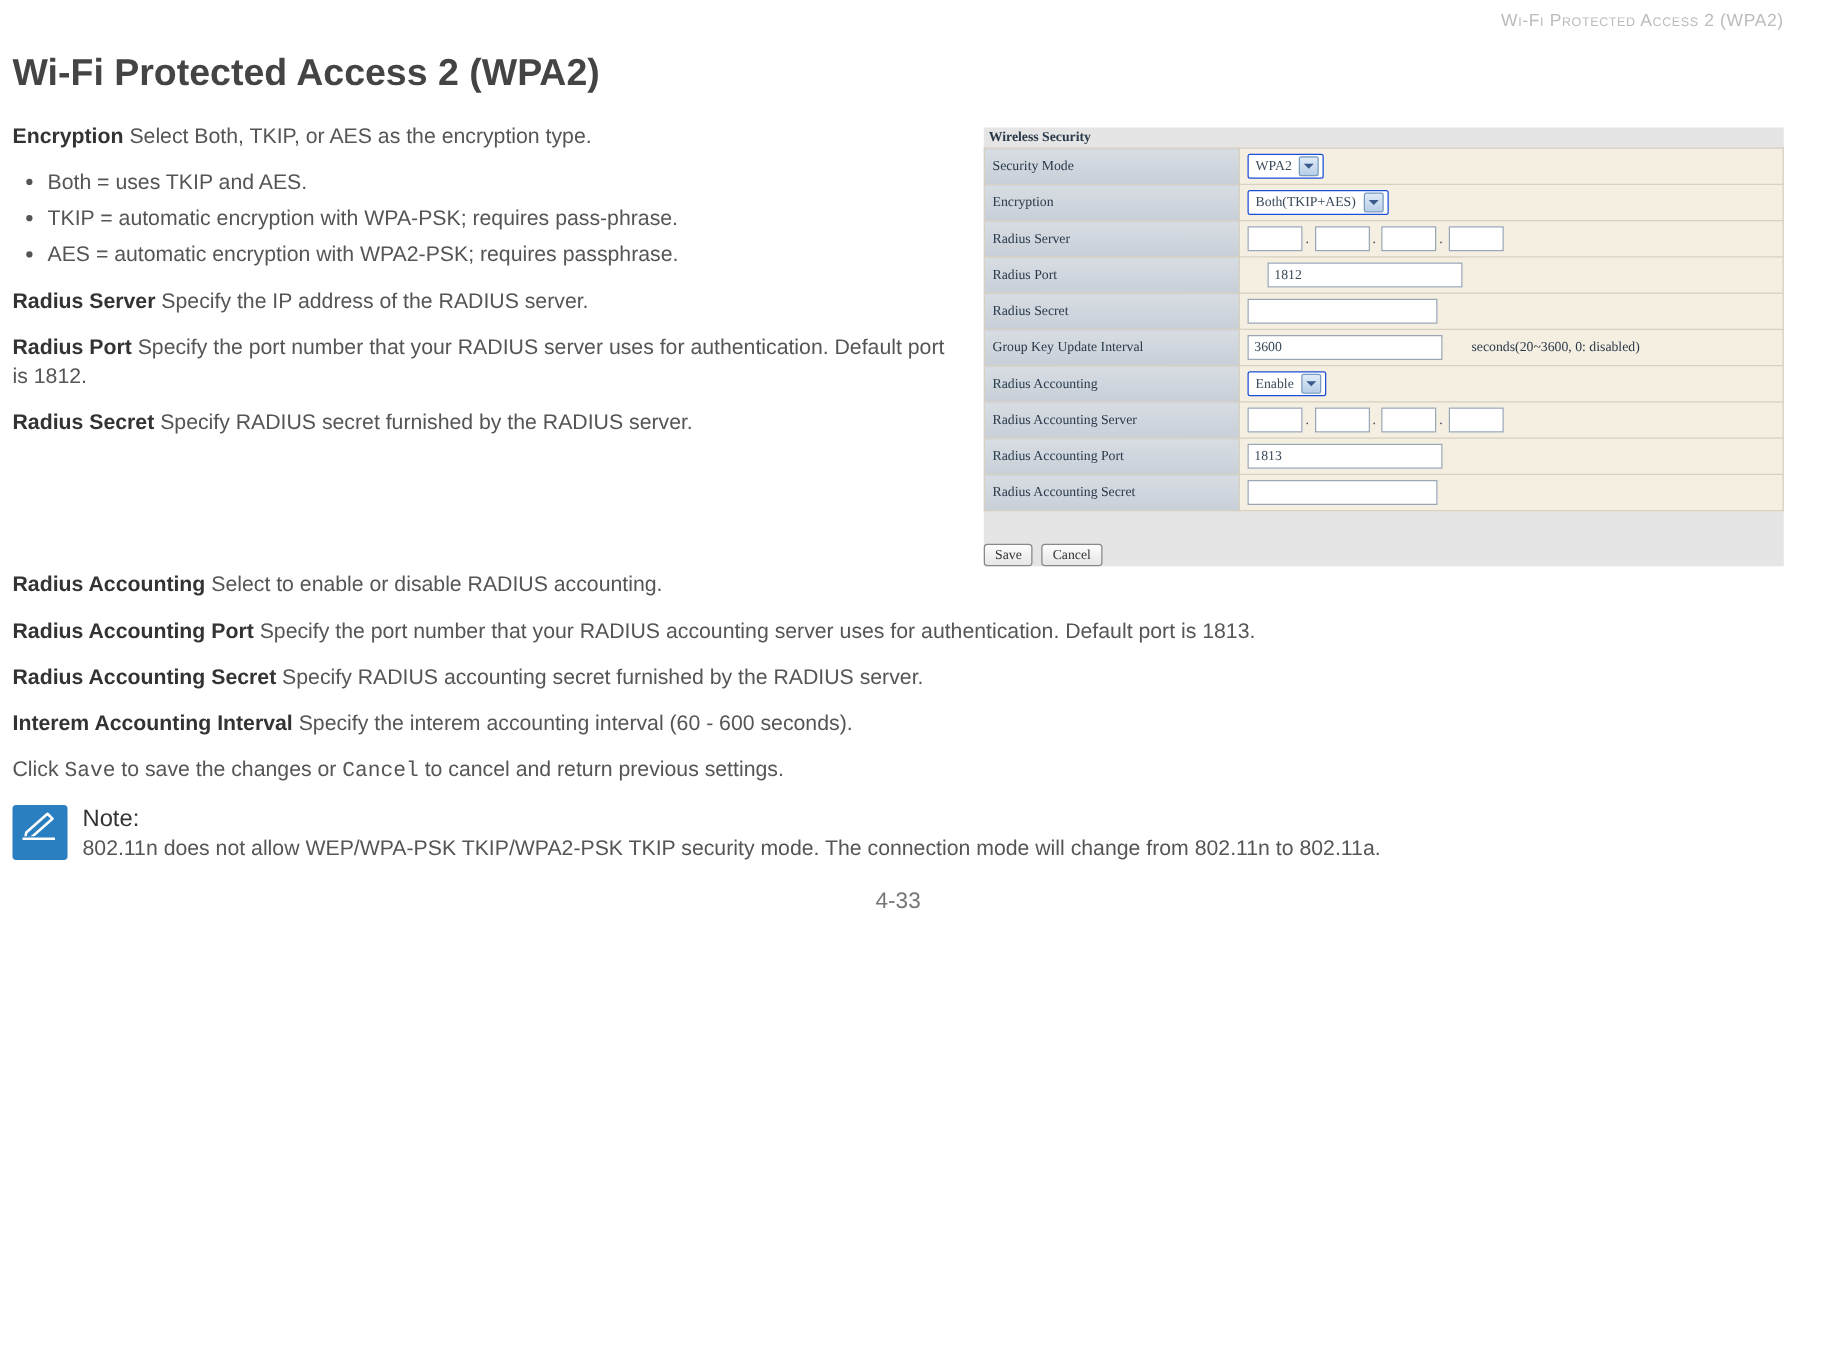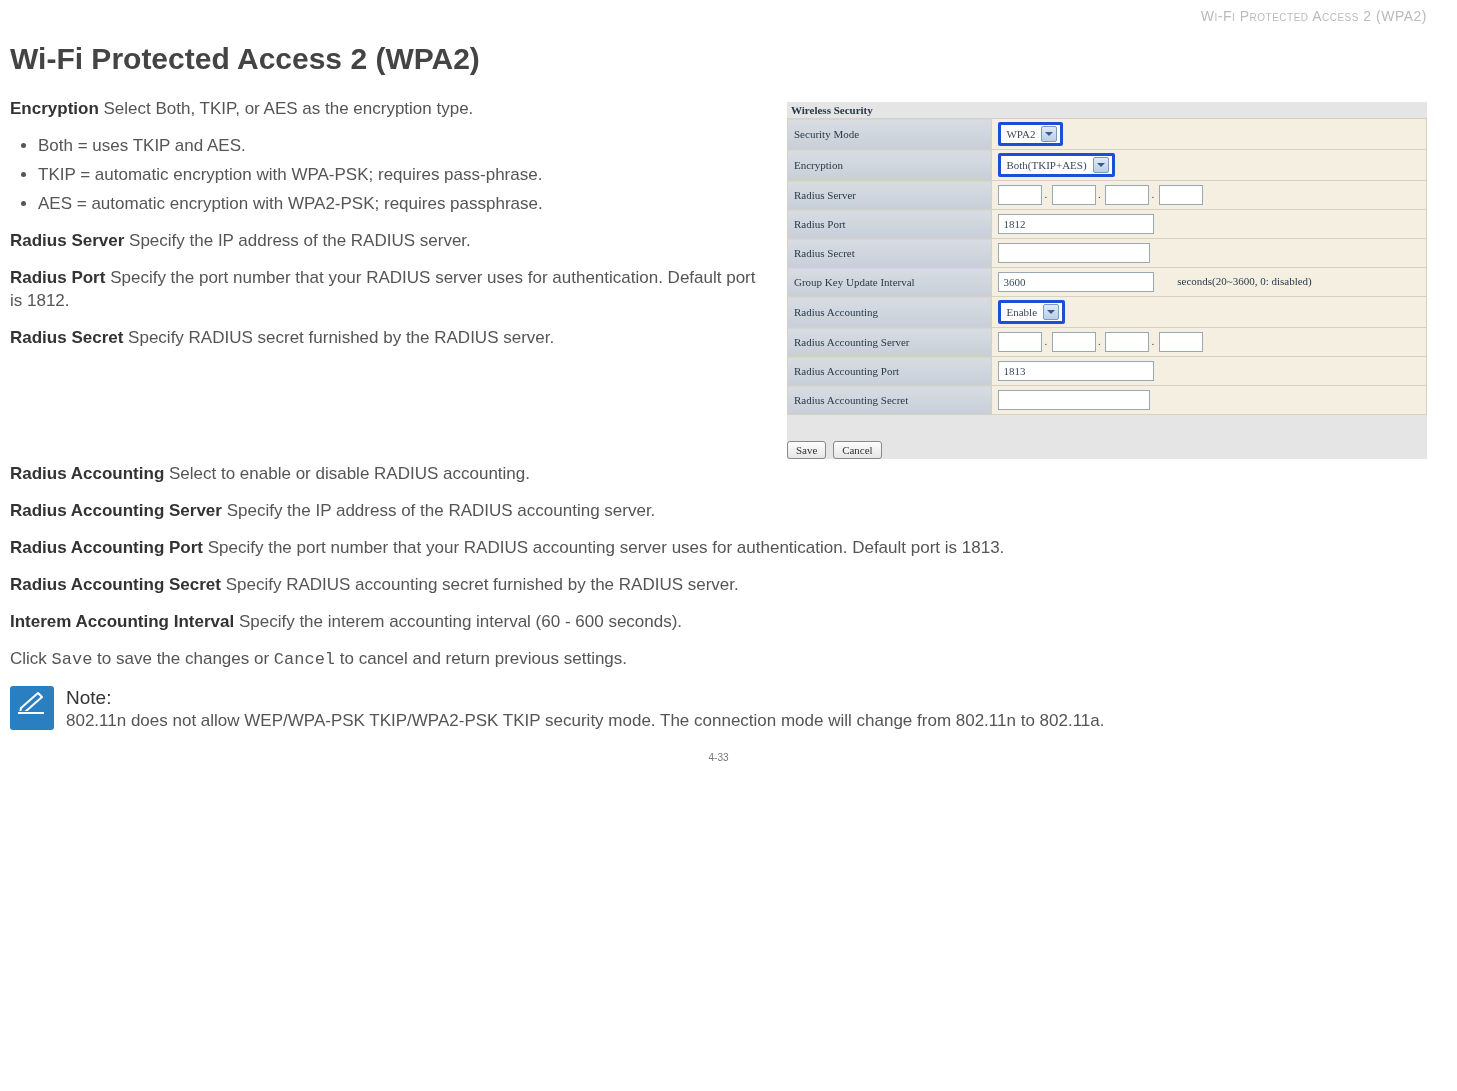--- a/index.html
+++ b/index.html
@@ -74,21 +74,21 @@
     color: #2a3a4a;
   }
   .ss-table td.val {
     background: #f5efe2;
     color: #3a4a5a;
   }
   .ss-select {
     display: inline-flex;
     align-items: center;
     background: #fff;
-    border: 3px solid #1d4ed8;
+    border: 1px solid #1d4ed8;
     border-radius: 2px;
     padding: 1px 3px 1px 5px;
     font-size: 11px;
     gap: 6px;
   }
   .ss-select .chev {
     display: inline-block;
     width: 14px; height: 14px;
     background: linear-gradient(#dfeaf7,#b8cfe8);
     border:1px solid #7a9abd;
@@ -154,21 +154,21 @@
     position:absolute;
     left:8px; top:26px;
     width:26px; height:2px;
     background:#fff;
   }
   .note-icon svg { position:absolute; left:8px; top:5px; }
   .note-text { font-size:17px; color:#555; line-height:1.3; }
   .note-text .note-title { font-weight:normal; color:#333; font-size:19px; display:block; }
   .footer-page {
     text-align:center;
-    font-size:10px;
+    font-size:18px;
     color:#777;
     margin-top: 20px;
   }
 </style>
 </head>
 <body>
 
 <div class="header-right">Wi-Fi Protected Access 2 (WPA2)</div>
 
 <h1 class="page-title">Wi-Fi Protected Access 2 (WPA2)</h1>
@@ -213,21 +213,21 @@
         <td class="val">
           <span class="ss-input ip"></span><span class="ss-dot">.</span>
           <span class="ss-input ip"></span><span class="ss-dot">.</span>
           <span class="ss-input ip"></span><span class="ss-dot">.</span>
           <span class="ss-input ip"></span>
         </td>
           </tr>
       <tr>
             <td class="label">Radius Port</td>
         <td class="val">
-          <span class="ss-input wide" style="padding-left:4px;line-height:18px;">1812</span>
+          <span class="ss-input wide" style="padding-left:4px;line-height:18px;margin-left:16px;">1812</span>
         </td>
           </tr>
       <tr>
             <td class="label">Radius Secret</td>
         <td class="val">
           <span class="ss-input wide"></span>
         </td>
           </tr>
       <tr>
             <td class="label">Group Key Update Interval</td>
@@ -270,21 +270,20 @@
       </table>
     <div class="ss-buttons">
       <span class="ss-btn">Save</span>
       <span class="ss-btn">Cancel</span>
     </div>
   </div>
 </div>
 
 <div class="full-width-block">
   <p><strong>Radius Accounting</strong><span>  Select to enable or disable RADIUS accounting.</span></p>
-  <p><strong>Radius Accounting Server</strong><span>  Specify the IP address of the RADIUS accounting server.</span></p>
   <p><strong>Radius Accounting Port</strong><span>  Specify the port number that your RADIUS accounting server uses for authentication. Default port is 1813.</span></p>
   <p><strong>Radius Accounting Secret</strong><span>  Specify RADIUS accounting secret furnished by the RADIUS server.</span></p>
   <p><strong>Interem Accounting Interval</strong><span>  Specify the interem accounting interval (60 - 600 seconds).</span></p>
   <p>
     <span>Click </span><code class="mono">Save</code><span> to save the changes or </span><code class="mono">Cancel</code><span> to cancel and return previous settings.</span>
   </p>
 </div>
 
 <div class="note-block">
   <div class="note-icon">

